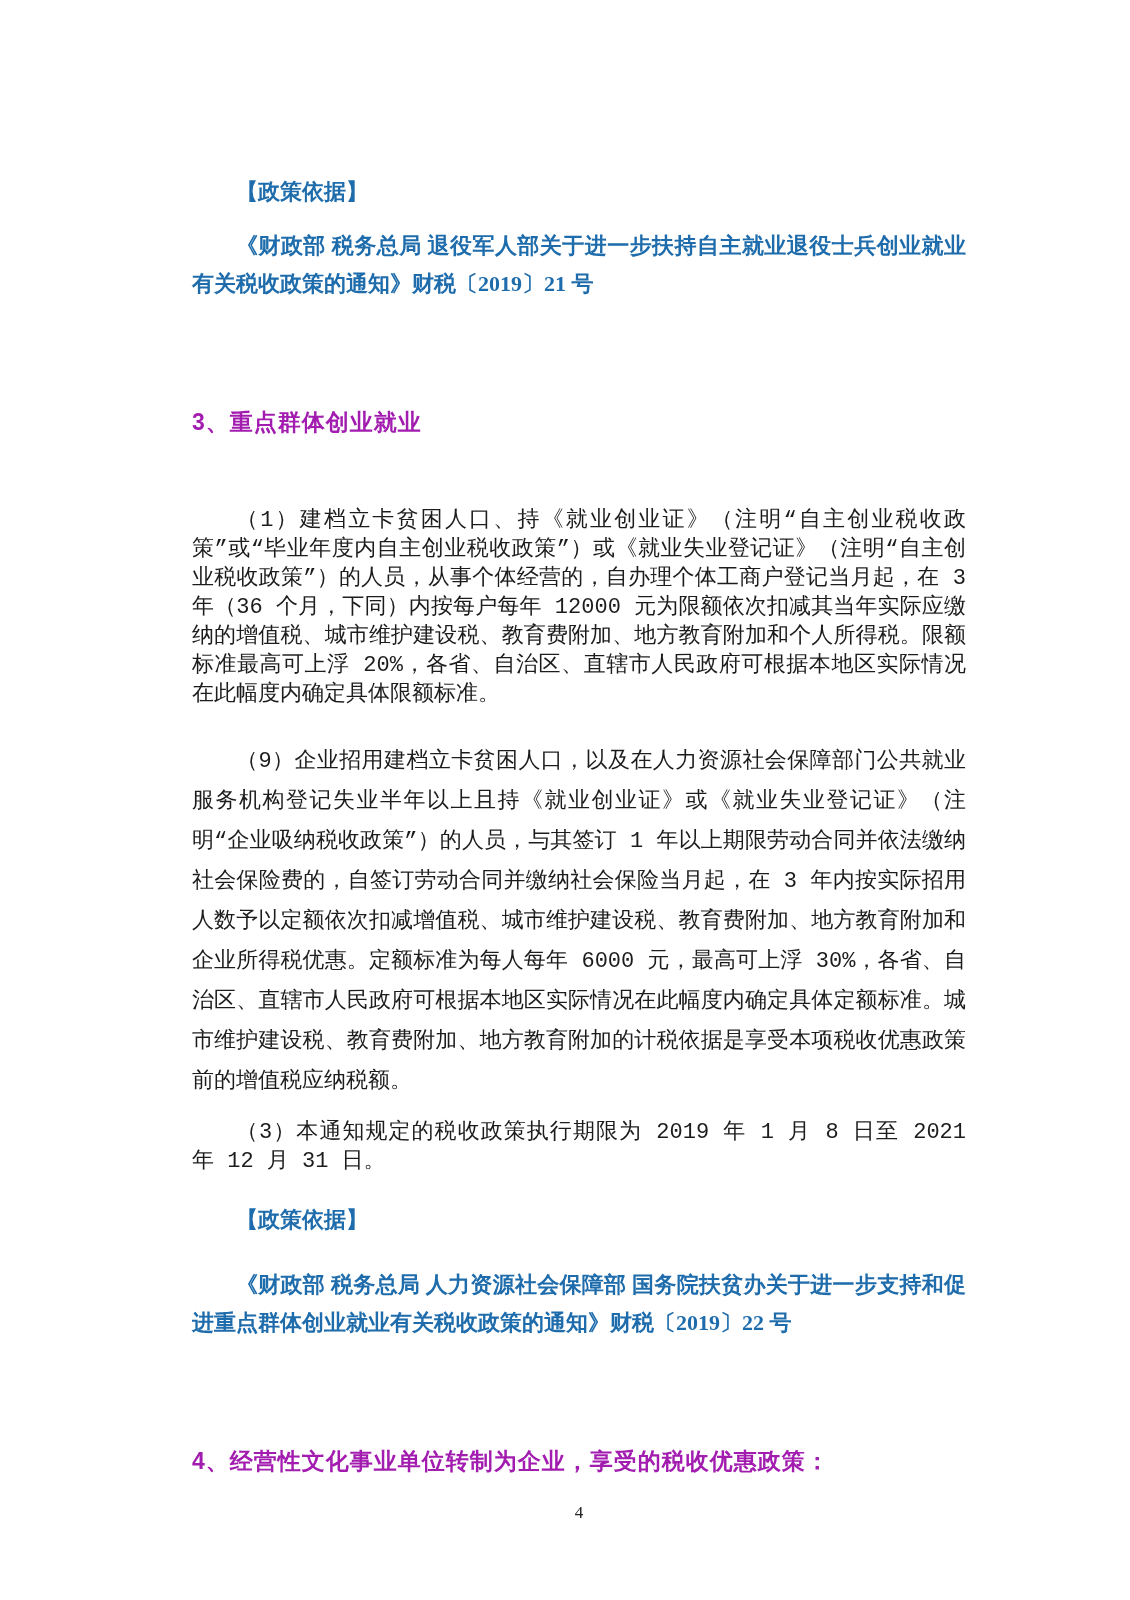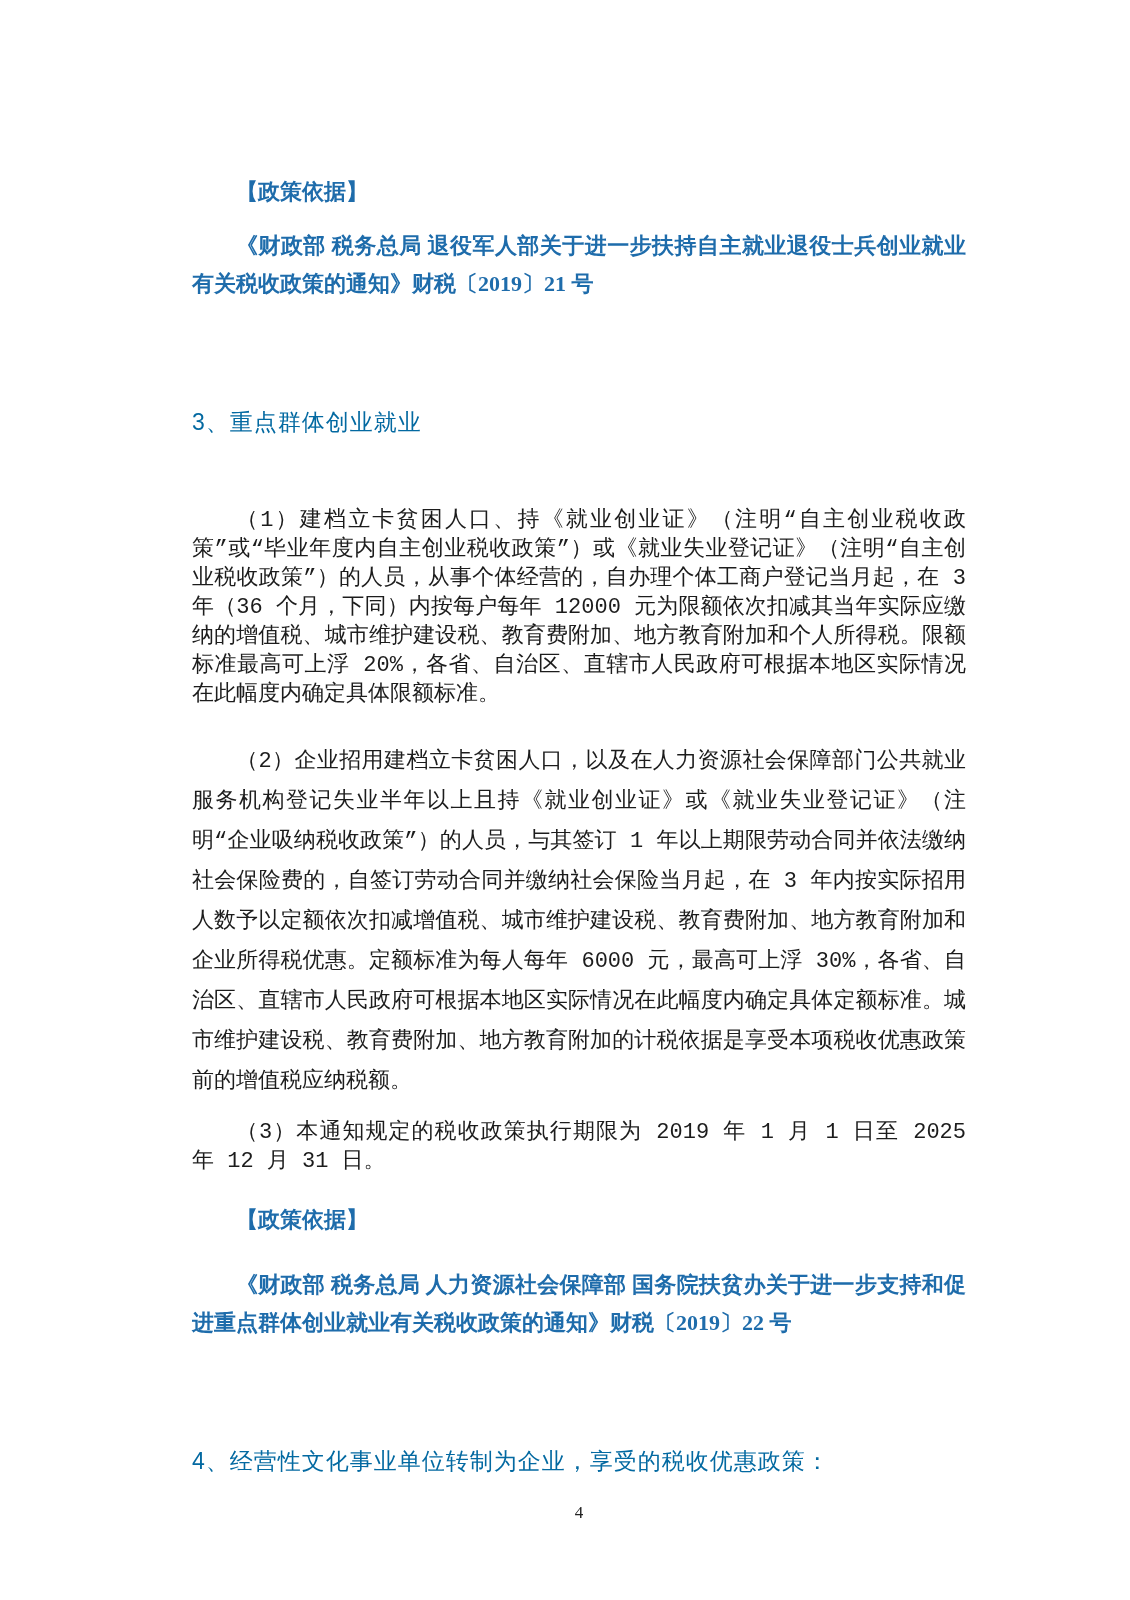--- a/index.html
+++ b/index.html
@@ -31,22 +31,22 @@
     font-size: 22px;
     line-height: 38px;
     font-weight: bold;
     text-indent: 44px;
     text-align: justify;
   }
   .section-heading {
     font-family: "Liberation Sans", "DejaVu Sans", sans-serif;
     font-size: 23px;
     line-height: 33px;
-    font-weight: normal;
-    color: #0369a1;
+    font-weight: bold;
+    color: #a21caf;
     letter-spacing: 1px;
   }
   .para {
     font-size: 22px;
     text-indent: 44px;
     text-align: justify;
     font-family: Liberation Mono, monospace;
   }
   .lh-29 { line-height: 29px; }
   .lh-40 { line-height: 40px; }
@@ -81,23 +81,23 @@
   <div class="content">
 
     <div class="policy-label blue mt-policy1-label">【政策依据】</div>
 
     <div class="policy-content blue mt-policy1-content">《财政部 税务总局 退役军人部关于进一步扶持自主就业退役士兵创业就业有关税收政策的通知》财税〔2019〕21 号</div>
 
     <div class="section-heading mt-heading3">3、重点群体创业就业</div>
 
     <div class="para lh-29 mt-para1">（1）建档立卡贫困人口、持《就业创业证》（注明“自主创业税收政策”或“毕业年度内自主创业税收政策”）或《就业失业登记证》（注明“自主创业税收政策”）的人员，从事个体经营的，自办理个体工商户登记当月起，在 3 年（36 个月，下同）内按每户每年 12000 元为限额依次扣减其当年实际应缴纳的增值税、城市维护建设税、教育费附加、地方教育附加和个人所得税。限额标准最高可上浮 20%，各省、自治区、直辖市人民政府可根据本地区实际情况在此幅度内确定具体限额标准。</div>
 
-    <div class="para lh-40 mt-para2">（2）企业招用建档立卡贫困人口，以及在人力资源社会保障部门公共就业服务机构登记失业半年以上且持《就业创业证》或《就业失业登记证》（注明“企业吸纳税收政策”）的人员，与其签订 1 年以上期限劳动合同并依法缴纳社会保险费的，自签订劳动合同并缴纳社会保险当月起，在 3 年内按实际招用人数予以定额依次扣减增值税、城市维护建设税、教育费附加、地方教育附加和企业所得税优惠。定额标准为每人每年 6000 元，最高可上浮 30%，各省、自治区、直辖市人民政府可根据本地区实际情况在此幅度内确定具体定额标准。城市维护建设税、教育费附加、地方教育附加的计税依据是享受本项税收优惠政策前的增值税应纳税额。</div>
+    <div class="para lh-40 mt-para2">（9）企业招用建档立卡贫困人口，以及在人力资源社会保障部门公共就业服务机构登记失业半年以上且持《就业创业证》或《就业失业登记证》（注明“企业吸纳税收政策”）的人员，与其签订 1 年以上期限劳动合同并依法缴纳社会保险费的，自签订劳动合同并缴纳社会保险当月起，在 3 年内按实际招用人数予以定额依次扣减增值税、城市维护建设税、教育费附加、地方教育附加和企业所得税优惠。定额标准为每人每年 6000 元，最高可上浮 30%，各省、自治区、直辖市人民政府可根据本地区实际情况在此幅度内确定具体定额标准。城市维护建设税、教育费附加、地方教育附加的计税依据是享受本项税收优惠政策前的增值税应纳税额。</div>
 
-    <div class="para lh-29 mt-para3">（3）本通知规定的税收政策执行期限为 2019 年 1 月 1 日至 2025 年 12 月 31 日。</div>
+    <div class="para lh-29 mt-para3">（3）本通知规定的税收政策执行期限为 2019 年 1 月 8 日至 2021 年 12 月 31 日。</div>
 
     <div class="policy-label blue mt-policy2-label">【政策依据】</div>
 
     <div class="policy-content blue mt-policy2-content">《财政部 税务总局 人力资源社会保障部 国务院扶贫办关于进一步支持和促进重点群体创业就业有关税收政策的通知》财税〔2019〕22 号</div>
 
     <div class="section-heading mt-heading4">4、经营性文化事业单位转制为企业，享受的税收优惠政策：</div>
 
 
   </div>
 

